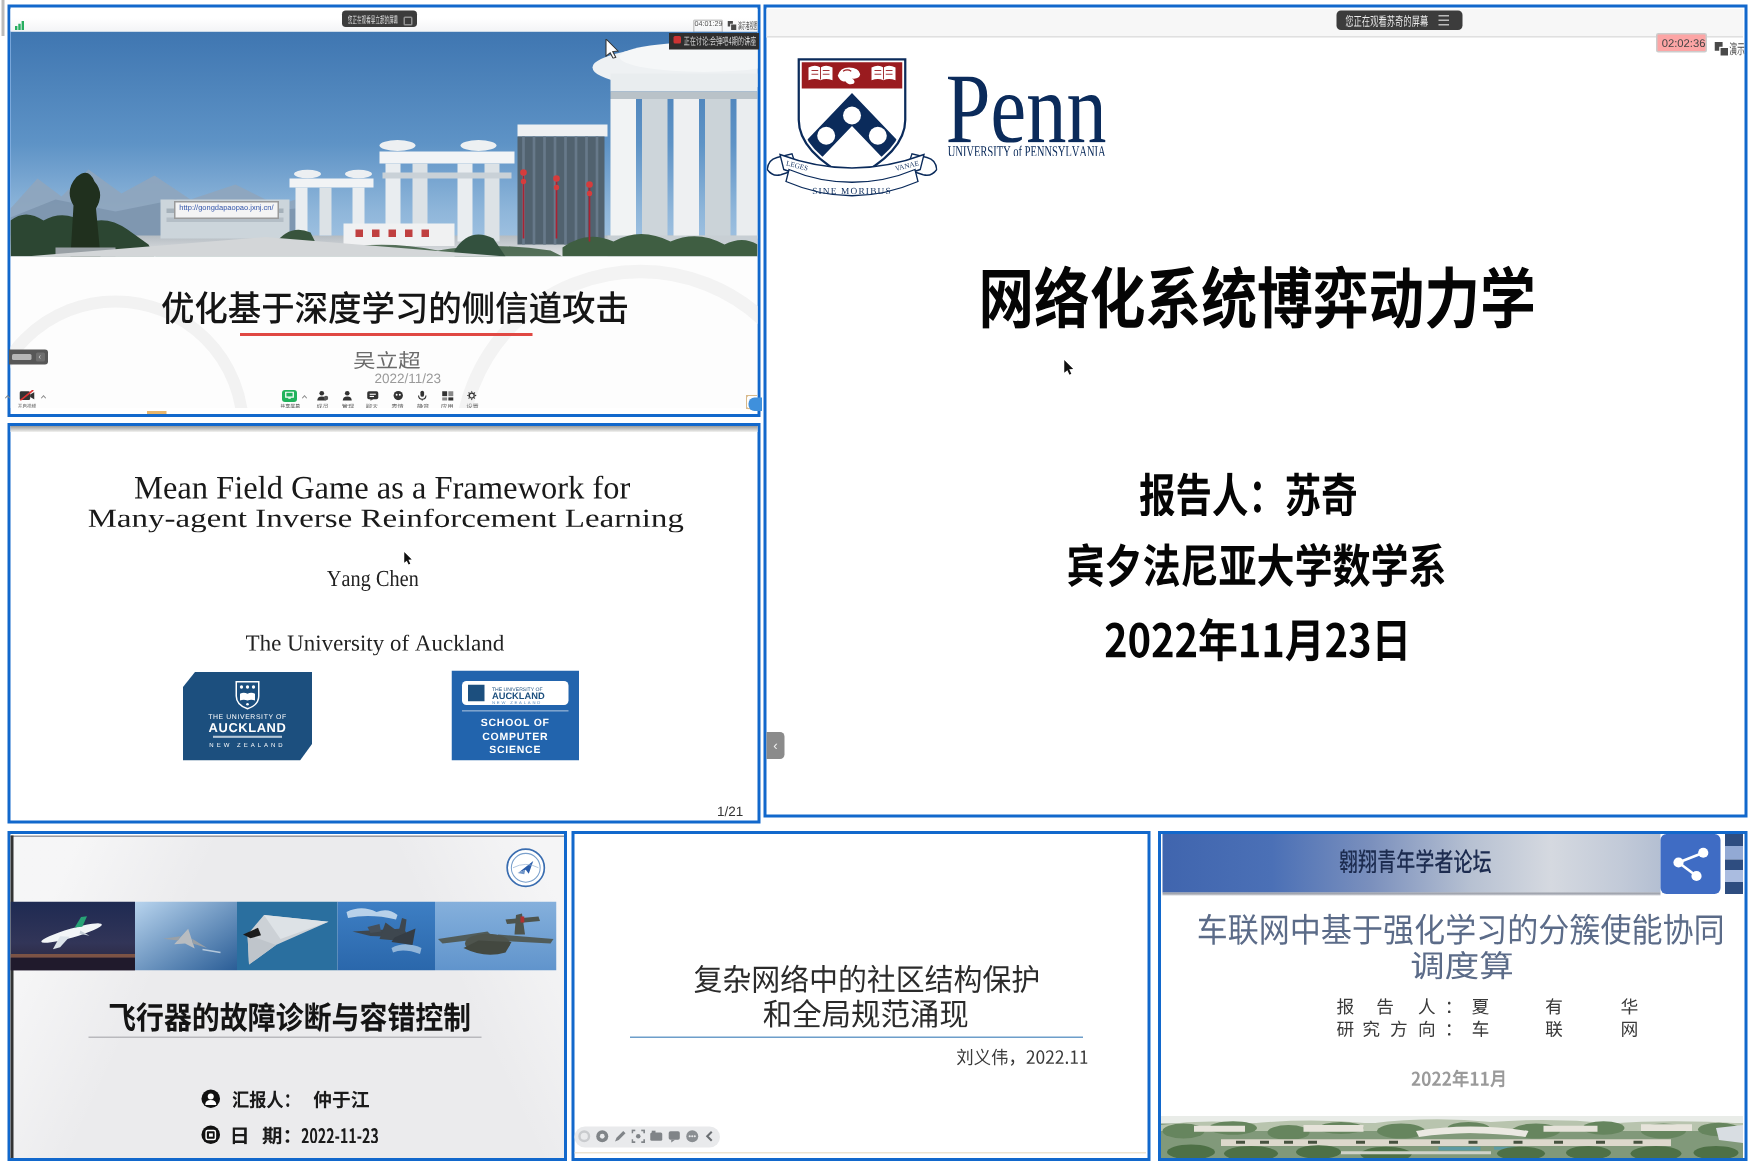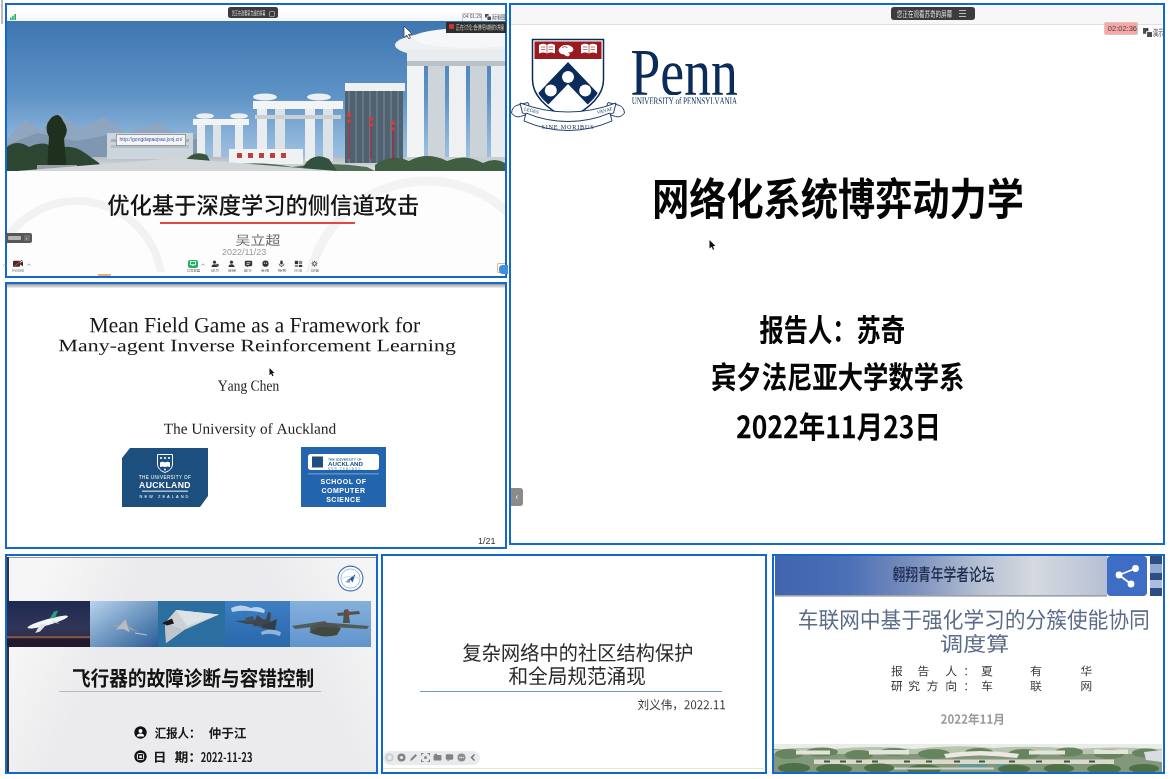--- a/index.html
+++ b/index.html
@@ -130,21 +130,21 @@
 <circle cx="70" cy="115" r="85" fill="none" stroke="#f2f2f2" stroke-width="8"></circle>
 <circle cx="420" cy="130" r="120" fill="none" stroke="#f3f3f3" stroke-width="9"></circle>
 </svg>
 <svg class="abs" style="left:108px;top:194px" width="310" height="22" viewBox="3.1 -85.3 1391.3 94.0" preserveAspectRatio="none">
     <path d="M63.2 -45V-6.7C63.2 2.9 65.5 5.8 74.2 5.8C76 5.8 83.2 5.8 85 5.8C92.9 5.8 95.2 1.4 96.1 -14.5C93.6 -15.1 89.7 -16.7 87.7 -18.3C87.4 -5.1 86.9 -2.8 84.2 -2.8C82.5 -2.8 76.9 -2.8 75.6 -2.8C72.9 -2.8 72.4 -3.4 72.4 -6.7V-45ZM69.8 -77.4C74.6 -72.8 80.3 -66.2 82.9 -62L90 -67.4C87.1 -71.4 81.1 -77.7 76.4 -82.1ZM51.2 -83.1C51.2 -75.6 51.1 -68.2 50.9 -61H29.3V-52.1H50.4C48.8 -30.1 43.7 -10.7 26.7 1C29.2 2.7 32.2 5.8 33.7 8.2C52.2 -5.2 57.9 -27.3 59.7 -52.1H95.3V-61H60.2C60.5 -68.3 60.6 -75.7 60.6 -83.1ZM25.9 -84.1C20.8 -69.4 12.2 -54.7 3.1 -45.2C4.7 -43 7.4 -37.9 8.3 -35.6C10.8 -38.3 13.2 -41.3 15.5 -44.5V8.4H24.6V-59C28.6 -66.2 32.1 -73.8 34.9 -81.4Z M185.7 -70.6C179.1 -60.5 170.5 -51.3 161.1 -43.4V-82.8H151V-35.6C144.4 -30.9 137.6 -26.9 131.1 -23.8C133.6 -22 136.6 -18.7 138.1 -16.7C142.3 -18.8 146.7 -21.3 151 -24V-9.7C151 3 154.1 6.6 165.2 6.6C167.5 6.6 179.2 6.6 181.6 6.6C192.9 6.6 195.4 -0.3 196.6 -19.3C193.8 -20 189.7 -22 187.2 -23.9C186.5 -7 185.8 -2.8 180.9 -2.8C178.3 -2.8 168.6 -2.8 166.4 -2.8C161.9 -2.8 161.1 -3.8 161.1 -9.5V-30.9C173.6 -40.1 185.6 -51.6 194.8 -64.4ZM130 -84.6C124.1 -69.7 114.1 -55.1 103.6 -45.8C105.5 -43.6 108.6 -38.6 109.8 -36.3C113.1 -39.5 116.4 -43.3 119.6 -47.4V8.4H129.5V-61.9C133.3 -68.2 136.7 -74.9 139.5 -81.6Z M245 -26.1V-18.7H226.7C230 -21.8 232.9 -25.2 235.4 -28.8H265.6C271.7 -20 281.3 -12 291 -7.7C292.4 -10 295.2 -13.3 297.2 -15C289.4 -17.8 281.5 -22.9 275.8 -28.8H296V-36.7H276.9V-67.9H291.5V-75.7H276.9V-84.3H267.3V-75.7H233V-84.4H223.6V-75.7H208.9V-67.9H223.6V-36.7H204V-28.8H224.8C219 -22.5 211 -16.9 203 -13.9C205 -12.1 207.8 -8.8 209.1 -6.7C214.9 -9.3 220.6 -13.2 225.7 -17.8V-11H245V-2.2H212.3V5.7H288.4V-2.2H254.6V-11H274.4V-18.7H254.6V-26.1ZM233 -67.9H267.3V-62.2H233ZM233 -55.4H267.3V-49.5H233ZM233 -42.7H267.3V-36.7H233Z M312.2 -77.6V-68.2H346V-45H305.3V-35.6H346V-4.6C346 -2.5 345.1 -1.9 343 -1.9C340.7 -1.8 332.9 -1.7 325 -2C326.6 0.7 328.4 5.1 329 8C339.1 8 346 7.7 350.2 6.2C354.4 4.6 356 1.8 356 -4.5V-35.6H394.8V-45H356V-68.2H387.9V-77.6Z M432.6 -79.3V-60.2H440.9V-71.2H483.8V-60.6H492.6V-79.3ZM449.9 -65.6C445.7 -58.4 438.5 -51.3 431.3 -46.9C433.3 -45.3 436.5 -42 438 -40.4C445.4 -45.7 453.5 -54.3 458.4 -62.8ZM465.7 -61.8C472.6 -55.5 480.8 -46.4 484.4 -40.6L491.6 -45.8C487.8 -51.6 479.4 -60.3 472.4 -66.3ZM407.7 -76.2C413.2 -73.3 420.6 -68.8 424.2 -65.8L429.2 -73.9C425.4 -76.7 417.9 -80.9 412.5 -83.4ZM403.3 -49.1C409.3 -46.1 417.2 -41.4 421.1 -38.1L425.8 -46C421.7 -49.1 413.7 -53.5 407.9 -56.1ZM405.3 0.2 412.5 6.9C417.5 -2.6 423.2 -14.5 427.8 -25L421.6 -31.4C416.5 -20 409.9 -7.3 405.3 0.2ZM457.5 -46.5V-36H432.2V-27.5H452.1C446.2 -17.4 436.7 -8.5 426.4 -3.8C428.5 -2.1 431.3 1.1 432.7 3.4C442.4 -1.8 451.2 -10.8 457.5 -21.2V7.7H467V-21.2C472.9 -11.3 481 -2.3 489.3 3C490.8 0.6 493.8 -2.7 495.9 -4.4C487 -9.2 478 -18 472.4 -27.5H492.8V-36H467V-46.5Z M538.6 -63.7V-55.9H523.6V-48.3H538.6V-32.1H578.6V-48.3H594V-55.9H578.6V-63.7H569.3V-55.9H547.6V-63.7ZM569.3 -48.3V-39.4H547.6V-48.3ZM573.9 -19.2C569.8 -14.9 564.4 -11.4 558 -8.7C551.8 -11.5 546.5 -15 542.7 -19.2ZM524.7 -26.8V-19.2H536.8L533 -17.7C536.9 -12.7 541.8 -8.4 547.5 -4.9C539 -2.5 529.5 -1 519.9 -0.2C521.4 1.9 523.1 5.5 523.8 7.8C535.8 6.4 547.4 4.1 557.6 0.3C567.3 4.3 578.6 7 591.1 8.4C592.3 6 594.6 2.2 596.6 0.2C586.4 -0.7 576.8 -2.3 568.5 -4.8C576.8 -9.5 583.5 -15.8 588 -24.1L582.1 -27.2L580.4 -26.8ZM546.9 -82.8C548.1 -80.5 549.2 -77.6 550.2 -75H512V-48C512 -32.9 511.3 -11.1 503.1 4.1C505.5 4.9 509.8 6.9 511.7 8.3C520.1 -7.7 521.4 -31.7 521.4 -48.1V-66.2H595.1V-75H560.9C559.7 -78.2 558 -82 556.4 -85Z M644.9 -34.6V-27.8H605.8V-19.1H644.9V-2.8C644.9 -1.4 644.4 -1 642.4 -0.9C640.4 -0.8 633.3 -0.8 626.2 -1C627.7 1.5 629.5 5.5 630.1 8.1C639 8.1 645 8 649.1 6.6C653.3 5.2 654.6 2.6 654.6 -2.6V-19.1H694.7V-27.8H654.6V-30.9C663.4 -34.9 672.3 -40.5 678.5 -46.2L672.5 -51L670.5 -50.5H623V-42.2H659.7C655.2 -39.3 649.9 -36.5 644.9 -34.6ZM641.7 -82.2C644.6 -77.9 647.5 -72.2 648.9 -68.1H629L632.9 -70C631.3 -73.9 627.1 -79.4 623.5 -83.5L615.5 -79.9C618.4 -76.4 621.6 -71.8 623.5 -68.1H607.4V-47.3H616.4V-59.7H683.9V-47.3H693.2V-68.1H677.6C680.6 -71.9 683.9 -76.4 686.7 -80.7L677.1 -83.8C674.8 -79.1 671 -72.8 667.6 -68.1H652.6L658.1 -70.3C656.8 -74.5 653.4 -80.7 650.1 -85.3Z M722.6 -55.6C731.1 -49.4 742.7 -40.5 748.2 -34.9L755 -42.2C749.1 -47.5 737.3 -56 728.9 -61.8ZM709.7 -14.5 713 -4.9C728.6 -10.4 750.9 -18.1 771.1 -25.5L769.4 -34.2C747.8 -26.7 724.2 -18.8 709.7 -14.5ZM711.3 -77.8V-68.7H780C779.4 -24.9 778.6 -6.5 775.3 -3.1C774.3 -1.8 773.1 -1.3 771.1 -1.4C768.2 -1.4 762 -1.4 754.7 -1.9C756.4 0.7 757.7 4.6 757.8 7.2C763.9 7.5 770.8 7.6 775 7.1C779 6.7 781.7 5.4 784.2 1.6C788.2 -3.8 789 -20.8 789.6 -72.6C789.6 -73.9 789.6 -77.8 789.6 -77.8Z M854.5 -41.5C859.8 -34.2 866.3 -24.3 869.2 -18.2L877.2 -23.2C874 -29.1 867.2 -38.7 861.9 -45.7ZM859.3 -84.6C856.2 -71.4 850.8 -58 844.2 -49.3V-68.3H827.9C829.6 -72.6 831.6 -77.9 833.2 -82.9L822.9 -84.6C822.3 -79.7 820.8 -73.2 819.5 -68.3H808.1V5.7H816.8V-2H844.2V-48.4C846.4 -47 850 -44.6 851.5 -43.2C854.8 -47.8 858 -53.6 860.8 -60.1H884.5C883.3 -22 881.9 -6.8 878.8 -3.4C877.6 -2.1 876.5 -1.8 874.5 -1.8C872 -1.8 866 -1.8 859.5 -2.4C861.3 0.2 862.5 4.2 862.7 6.8C868.4 7.1 874.4 7.2 877.9 6.8C881.7 6.3 884.2 5.4 886.7 2C890.8 -3 892 -18.7 893.5 -64.3C893.5 -65.5 893.5 -68.8 893.5 -68.8H864.2C865.8 -73.3 867.2 -77.9 868.4 -82.5ZM816.8 -59.9H835.5V-40.9H816.8ZM816.8 -10.5V-32.7H835.5V-10.5Z M947.5 -9.3C952.2 -4.1 957.8 3.1 960.2 7.7L966.1 3.3C963.6 -1 957.8 -7.9 953.1 -13ZM928.5 -78.3V-14.6H935.9V-71.3H956V-15H963.8V-78.3ZM984.9 -83.4V-1.8C984.9 -0.3 984.4 0.1 983.1 0.1C981.8 0.1 977.8 0.1 973.3 0C974.3 2.4 975.4 6 975.7 8.1C982.3 8.1 986.5 7.9 989.2 6.5C991.8 5.2 992.8 2.8 992.8 -1.8V-83.4ZM970.4 -74.9V-14.3H977.8V-74.9ZM942.4 -65.4V-30C942.4 -18.2 940.7 -5.5 925.6 3C927 4.1 929.5 7 930.3 8.5C946.9 -0.8 949.4 -16.5 949.4 -29.9V-65.4ZM918.3 -84.4C914.8 -69.4 909.2 -54.4 902.4 -44.4C903.9 -42.2 906.2 -37.3 907 -35.3C909.1 -38.4 911.1 -41.8 913 -45.6V8.1H920.7V-63.6C922.9 -69.8 924.8 -76.1 926.4 -82.3Z M1038.3 -53.6V-46H1087.7V-53.6ZM1038.3 -39.3V-31.7H1087.7V-39.3ZM1036.9 -24.5V8.3H1045V4.8H1080.4V8H1088.8V-24.5ZM1045 -2.9V-16.8H1080.4V-2.9ZM1054 -81.4C1056.6 -77.4 1059.4 -72 1060.9 -68.3H1031.1V-60.5H1095.3V-68.3H1062.4L1069.4 -71.4C1068 -75 1064.9 -80.4 1062.1 -84.5ZM1024.7 -84C1019.8 -69.3 1011.6 -54.7 1002.8 -45.1C1004.4 -43 1007 -38.1 1007.9 -36C1010.8 -39.3 1013.7 -43.1 1016.4 -47.3V8.7H1025.1V-62.5C1028.2 -68.7 1030.9 -75.1 1033.1 -81.5Z M1105.6 -76C1110.8 -70.8 1117 -63.6 1119.7 -59L1127.4 -64.2C1124.5 -68.9 1118.1 -75.8 1112.9 -80.6ZM1147.1 -36.4H1177.8V-29.3H1147.1ZM1147.1 -23H1177.8V-15.8H1147.1ZM1147.1 -49.8H1177.8V-42.7H1147.1ZM1138.2 -56.6V-8.9H1187.1V-56.6H1163.6C1164.7 -58.8 1165.8 -61.4 1166.9 -64H1195V-71.7H1177.3C1179.5 -74.8 1181.9 -78.4 1184.1 -81.8L1175 -84.4C1173.4 -80.7 1170.4 -75.5 1167.8 -71.7H1150.3L1155.7 -74.1C1154.4 -77.1 1151.3 -81.7 1148.7 -85L1140.7 -81.7C1143 -78.7 1145.4 -74.7 1146.8 -71.7H1131.2V-64H1156.7C1156.1 -61.6 1155.4 -58.9 1154.7 -56.6ZM1126.9 -48.6H1104.8V-39.8H1117.8V-10.3C1113.4 -8.5 1108.3 -4.7 1103.5 0L1109.2 7.9C1114.1 1.9 1119.2 -3.6 1122.8 -3.6C1125.2 -3.6 1128.4 -0.8 1132.8 1.6C1140 5.4 1148.6 6.6 1160.5 6.6C1170.2 6.6 1187.1 6 1194.1 5.5C1194.3 2.9 1195.7 -1.3 1196.7 -3.7C1187 -2.5 1171.9 -1.7 1160.8 -1.7C1150 -1.7 1141.1 -2.4 1134.5 -5.9C1131.2 -7.6 1128.9 -9.3 1126.9 -10.3Z M1202.8 -18.7 1205.1 -8.9C1216 -11.9 1230.6 -15.9 1244.3 -19.8L1243.3 -28.3L1227.5 -24.4V-63.1H1242.2V-72.2H1204.4V-63.1H1218.2V-22.2ZM1253.9 -84.6C1250 -67.6 1243.1 -50.9 1234 -40.6C1236.3 -39.4 1240.4 -36.6 1242.1 -35.1C1244.5 -38.1 1246.8 -41.6 1249 -45.5C1251.9 -35.1 1255.7 -25.9 1260.5 -17.9C1253.1 -10 1243.2 -4.2 1230.3 -0.2C1232 2 1234.7 6.3 1235.5 8.6C1248.2 4 1258.3 -2 1266.1 -10C1272.6 -2 1280.7 4.2 1290.9 8.5C1292.4 5.9 1295.4 2 1297.6 0C1287.3 -3.8 1279.2 -9.8 1272.7 -17.7C1280.1 -28 1285.1 -40.9 1288.3 -57.1H1296.2V-66.2H1258.3C1260.2 -71.5 1261.9 -77.1 1263.3 -82.7ZM1278.3 -57.1C1275.9 -44.6 1272.3 -34.4 1266.9 -26C1261.5 -35 1257.8 -45.5 1255.2 -57.1Z M1314.1 -29.9V3.2H1376.2V8.4H1385.9V-30H1376.2V-6H1355.4V-36.9H1394.4V-46.3H1355.4V-60.2H1387.6V-69.6H1355.4V-84.3H1345.4V-69.6H1313.2V-60.2H1345.4V-46.3H1305.9V-36.9H1345.4V-6H1324.2V-29.9Z" fill="#151515"></path>
   </svg>
 <div class="abs" style="left:159.5px;top:222px;width:195px;height:1.8px;background:#e04843"></div>
 <svg class="abs" style="left:236px;top:233.5px" width="44" height="12.0" viewBox="4.2 -84.6 292.8 92.7" preserveAspectRatio="none">
     <path d="M23.8 -72.8H75.4V-58.4H23.8ZM16.4 -79.6V-51.5H83.1V-79.6ZM11.8 -42.2V-35.5H45.6C45.2 -31.5 44.7 -27.9 44 -24.6H5.5V-18H41.9C37.3 -7.3 27.2 -1.4 4.2 1.8C5.5 3.4 7.2 6.3 7.9 8.1C34.2 4 45.1 -3.9 50 -18C56.2 -1.9 68.6 5.3 91.2 8C92 5.9 93.8 2.8 95.5 1.2C75.2 -0.4 63.2 -5.9 57.4 -18H94.5V-24.6H51.7C52.4 -27.9 52.9 -31.6 53.2 -35.5H88.9V-42.2Z M109.7 -65.1V-57.6H190.6V-65.1ZM123.6 -50.5C127.3 -37.2 131.6 -19.5 133.1 -8.1L141 -10.1C139.3 -21.6 135.1 -38.7 131 -52.2ZM142.8 -82.6C144.7 -77.5 146.8 -70.7 147.7 -66.3L155.4 -68.6C154.4 -72.9 152.1 -79.5 150.1 -84.6ZM169.1 -52.2C165.8 -37.6 159.6 -16.8 154.1 -3.8H105.4V3.7H194.7V-3.8H162.2C167.5 -16.6 173.5 -35.6 177.6 -50.7Z M259.4 -34.8H283.3V-16.4H259.4ZM252.3 -41.1V-10.1H290.8V-41.1ZM209.7 -38.9C209.4 -21.3 208.5 -5.5 202.7 4.5C204.4 5.3 207.5 7.2 208.8 8.1C211.7 2.8 213.5 -3.9 214.6 -11.5C221.9 2.1 233.9 5.4 255.3 5.4H294C294.4 3.2 295.8 -0.3 297 -2C290.8 -1.7 260.1 -1.7 255.2 -1.8C245.2 -1.8 237.4 -2.6 231.3 -5.1V-25.2H247V-31.9H231.3V-46.1H247.3C248.8 -45 250.5 -43.6 251.3 -42.7C262.1 -48.9 268.2 -58.4 270.2 -73.3H285.6C284.9 -60.3 284 -55.2 282.7 -53.7C282 -52.9 281.1 -52.7 279.6 -52.8C278.2 -52.8 274.3 -52.8 270.1 -53.2C271.2 -51.4 271.9 -48.7 272 -46.7C276.5 -46.5 280.7 -46.5 283 -46.7C285.6 -46.9 287.3 -47.5 288.8 -49.2C291.1 -51.8 292.1 -58.8 292.9 -76.8C293 -77.7 293 -79.8 293 -79.8H249V-73.3H263.1C261.5 -61.7 256.8 -53.7 248 -48.6V-52.9H230.2V-65.3H246V-72H230.2V-84H223.2V-72H207.3V-65.3H223.2V-52.9H205.2V-46.1H224.6V-9.3C220.8 -12.6 218 -17.4 215.9 -24.1C216.2 -28.7 216.4 -33.5 216.5 -38.5Z" fill="#6b6b6b"></path>
   </svg>
-<div class="abs" style="left:222px;top:247px;width:72px;text-align:left;font-size:9px;color:#9a9a9a">2022/11/23</div>
+<div class="abs" style="left:222px;top:247px;width:72px;text-align:right;font-size:9px;color:#9a9a9a">2022/11/23</div>
 <div class="abs" style="left:6px;top:233px;width:25.5px;height:9.5px;background:#575757;border-radius:0 2px 2px 0"></div>
 <div class="abs" style="left:8px;top:236px;width:13px;height:3.5px;background:#b5b5b5;border-radius:1px"></div>
 <div class="abs" style="left:23.5px;top:234.5px;width:6px;height:6.5px;background:#6e6e6e;border-radius:1px;color:#ddd;font-size:5px;line-height:6.5px;text-align:center">‹</div>
 <svg class="abs" style="left:13px;top:259.5px" width="10" height="7.5" viewBox="0 0 12 9">
 <rect x="0" y="1" width="8.5" height="7" rx="1.2" fill="#333"></rect>
     <path d="M8.5 3.5 L12 1.5 V7.5 L8.5 5.5Z" fill="#333"></path>
 <path d="M0.5 8.5 L11 0" stroke="#d33" stroke-width="1.3"></path>
   </svg>
 <svg class="abs" style="left:12px;top:268.8px" width="12" height="3.5" viewBox="5.2 -84.1 391.6 92.5" preserveAspectRatio="none">
     <path d="M64.9 -70.3V-41.8H36.9V-46.1V-70.3ZM5.2 -41.8V-34.6H28.8C27.4 -20.9 22.3 -7.5 5.4 2.8C7.4 4.1 10.1 6.6 11.4 8.4C29.9 -3.3 35.1 -18.9 36.5 -34.6H64.9V8.1H72.6V-34.6H94.9V-41.8H72.6V-70.3H91.8V-77.5H8.9V-70.3H29.3V-46.1L29.2 -41.8Z M127.6 -31.1V7.5H134.9V1.1H181V7.3H188.7V-31.1ZM134.9 -5.7V-24.1H181V-5.7ZM143.6 -82.1C145.7 -78.3 148.2 -73.3 149.5 -69.7H115.4V-45.6C115.4 -31 114.3 -11.1 103.6 3.1C105.3 4 108.5 6.7 109.7 8.2C120.3 -5.8 122.7 -26.4 123 -41.8H186.9V-69.7H154.1L157.5 -70.8C156.2 -74.4 153.4 -80 150.7 -84.1ZM123 -62.7H179.3V-48.8H123Z M245 -79.1V-25.9H252.3V-72.5H283.2V-25.9H290.7V-79.1ZM215.4 -80.4C219 -76.5 222.9 -71 224.7 -67.3L230.8 -71.3C229 -74.8 225 -80 221.1 -83.8ZM263.7 -64.9V-45.4C263.7 -29.7 260.7 -10.6 235.4 2.5C236.9 3.7 239.3 6.5 240.2 8.1C255.2 0.2 263.1 -10.5 267.1 -21.4V-2C267.1 4.7 269.8 6.5 276.6 6.5H285.7C294.4 6.5 295.5 2.4 296.5 -13.3C294.6 -13.8 292.1 -14.8 290.2 -16.3C289.8 -1.9 289.3 0.8 285.8 0.8H277.7C274.9 0.8 274.1 0 274.1 -2.8V-27.6H269C270.5 -33.7 270.9 -39.7 270.9 -45.2V-64.9ZM206.3 -66.8V-59.9H230.5C224.7 -47.2 214.2 -34.7 203.9 -27.7C205 -26.3 206.8 -22.5 207.4 -20.4C211.3 -23.3 215.2 -26.9 219 -31V7.9H226.1V-35.2C229.6 -30.7 233.9 -25 235.9 -21.9L240.7 -27.9C238.8 -30.1 231.8 -38.1 228 -42.2C232.8 -49 236.9 -56.6 239.7 -64.4L235.7 -67.1L234.3 -66.8Z M370.1 -50.1C369.9 -15.1 368.8 -3.5 344.6 3C345.9 4.3 347.7 6.7 348.3 8.3C374.3 0.9 376.2 -12.9 376.4 -50.1ZM372.8 -8.4C379.5 -3.4 388.1 3.8 392.3 8.2L396.8 3.4C392.5 -0.9 383.7 -7.8 377 -12.6ZM342.8 -38.6C337.6 -17.8 326.1 -4.2 304.9 2.5C306.4 4 308.1 6.5 308.8 8.3C331.5 0.3 343.8 -14.4 349.3 -37.1ZM313.3 -39.7C311.3 -32.3 308 -24.8 303.7 -19.7C305.4 -18.9 308.1 -17.2 309.3 -16.2C313.5 -21.7 317.4 -30.1 319.6 -38.3ZM354.4 -60.9V-13.7H360.8V-55H385.4V-13.9H392.2V-60.9H374.2L378.2 -71.4H395V-78.1H351.8V-71.4H370.9C369.9 -68 368.6 -64 367.2 -60.9ZM311.4 -75.3V-52.9H303.9V-46.1H324.8V-15.8H331.6V-46.1H350.2V-52.9H333.4V-65.2H347.9V-71.6H333.4V-84.1H326.6V-52.9H317.6V-75.3Z" fill="#666"></path>

